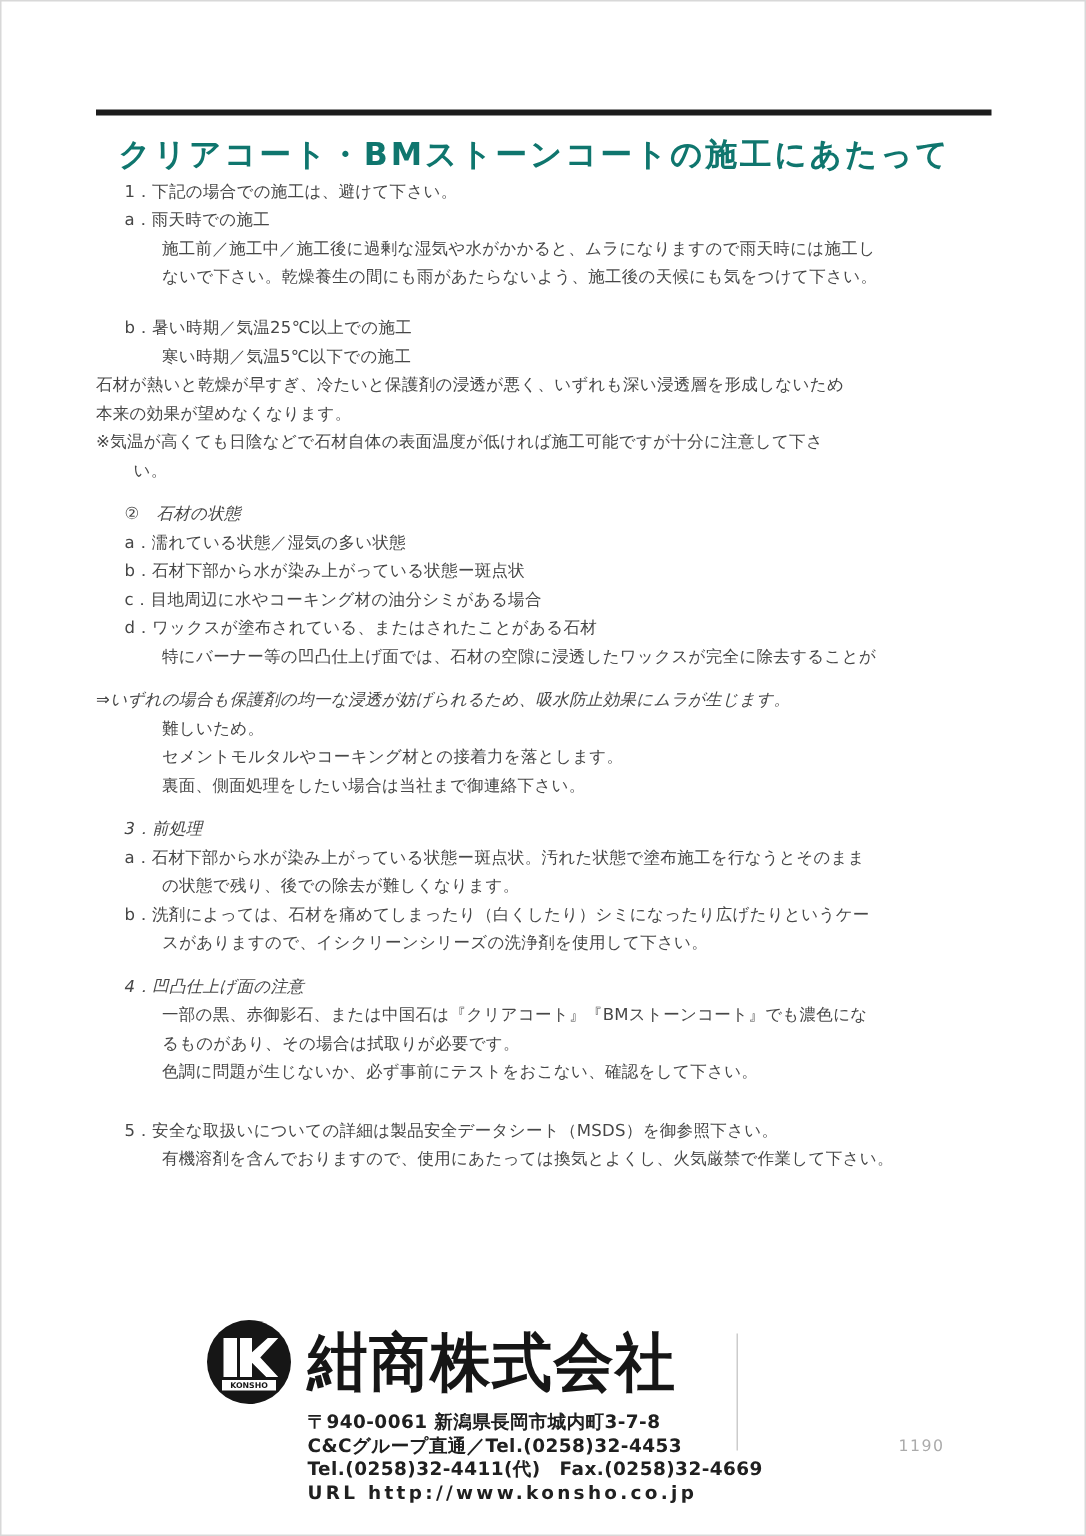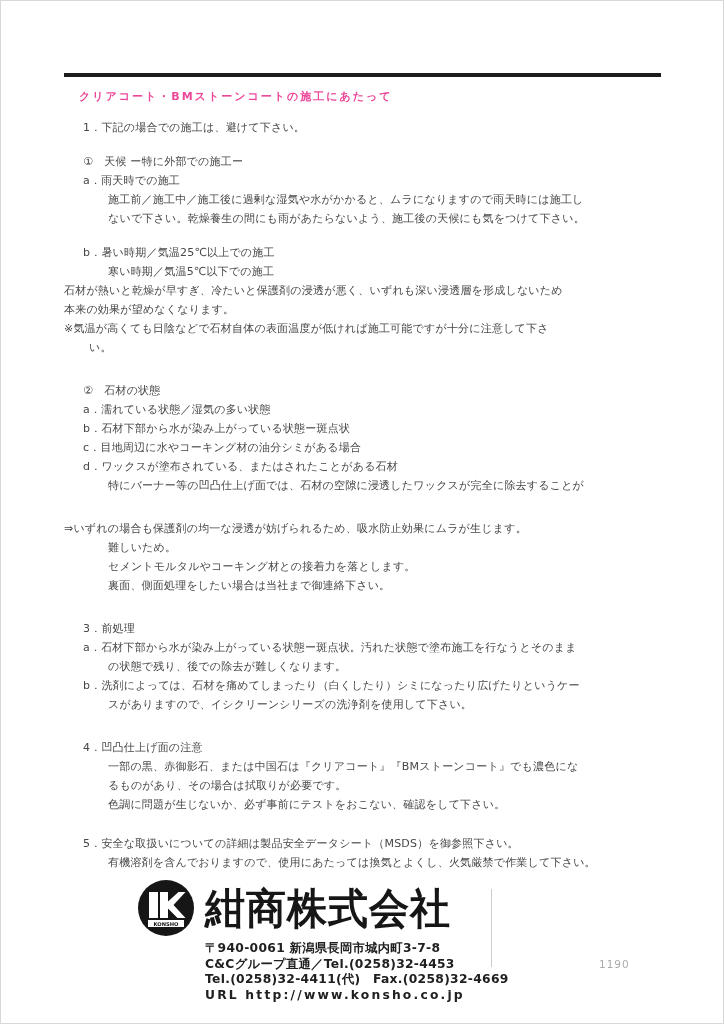--- a/index.html
+++ b/index.html
@@ -23,41 +23,41 @@
     left: 63px;
     top: 72px;
     width: 597px;
     height: 4px;
     background: #1c1c1c;
   }
   .doc-title {
     position: absolute;
     left: 78px;
     top: 88px;
-    font-size: 11px;
+    font-size: 21px;
     font-weight: 600;
     letter-spacing: 2px;
-    color: #ec4899;
+    color: #0f766e;
     white-space: nowrap;
   }
   .doc-body {
     position: absolute;
     left: 63px;
     top: 117px;
     width: 600px;
     font-size: 11px;
     line-height: 19px;
     color: #474747;
   }
   .doc-line { white-space: nowrap; letter-spacing: 0.2px; }
   .indent-0 { padding-left: 0; }
   .indent-1 { padding-left: 19px; }
   .indent-2 { padding-left: 44px; }
   .indent-3 { padding-left: 25px; }
-  .gap-sm { margin-top: 24px; }
+  .gap-sm { margin-top: 10px; font-style: italic; }
   .gap-md { margin-top: 15px; }
   .gap-lg { margin-top: 20px; }
 
   .footer {
     position: absolute;
     left: 0;
     top: 878px;
     width: 612px;
     display: flex;
     flex-direction: column;
@@ -111,21 +111,20 @@
 <body>
 
 <div class="page">
 
   <div class="top-rule"></div>
 
   <div class="doc-title">クリアコート・BMストーンコートの施工にあたって</div>
 
   <div class="doc-body">
       <div class="doc-line indent-1">1．下記の場合での施工は、避けて下さい。</div>
-      <div class="doc-line indent-1 gap-md">①　天候 ー特に外部での施工ー</div>
       <div class="doc-line indent-1">a．雨天時での施工</div>
       <div class="doc-line indent-2">施工前／施工中／施工後に過剰な湿気や水がかかると、ムラになりますので雨天時には施工し</div>
       <div class="doc-line indent-2">ないで下さい。乾燥養生の間にも雨があたらないよう、施工後の天候にも気をつけて下さい。</div>
       <div class="doc-line indent-1 gap-md">b．暑い時期／気温25℃以上での施工</div>
       <div class="doc-line indent-2">寒い時期／気温5℃以下での施工</div>
       <div class="doc-line indent-0">石材が熱いと乾燥が早すぎ、冷たいと保護剤の浸透が悪く、いずれも深い浸透層を形成しないため</div>
       <div class="doc-line indent-0">本来の効果が望めなくなります。</div>
       <div class="doc-line indent-0">※気温が高くても日陰などで石材自体の表面温度が低ければ施工可能ですが十分に注意して下さ</div>
       <div class="doc-line indent-3">い。</div>
       <div class="doc-line indent-1 gap-sm">②　石材の状態</div>

